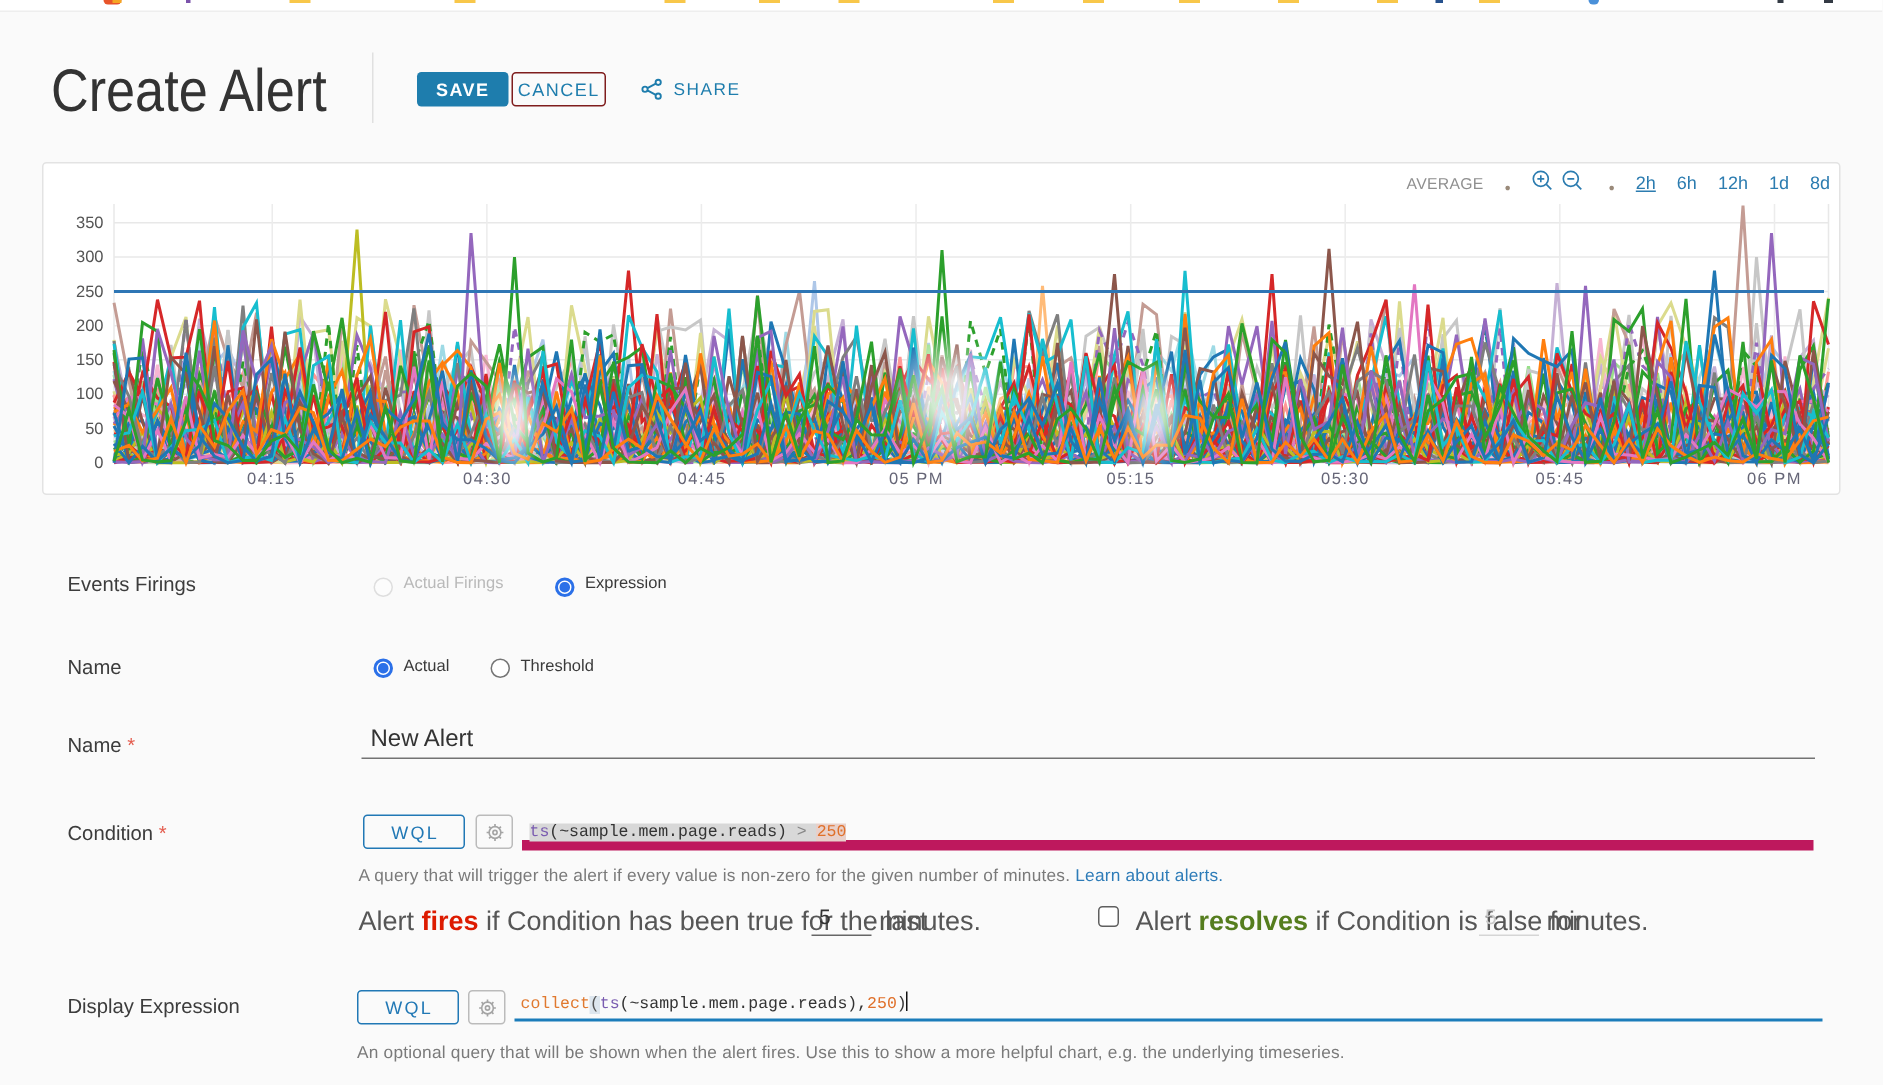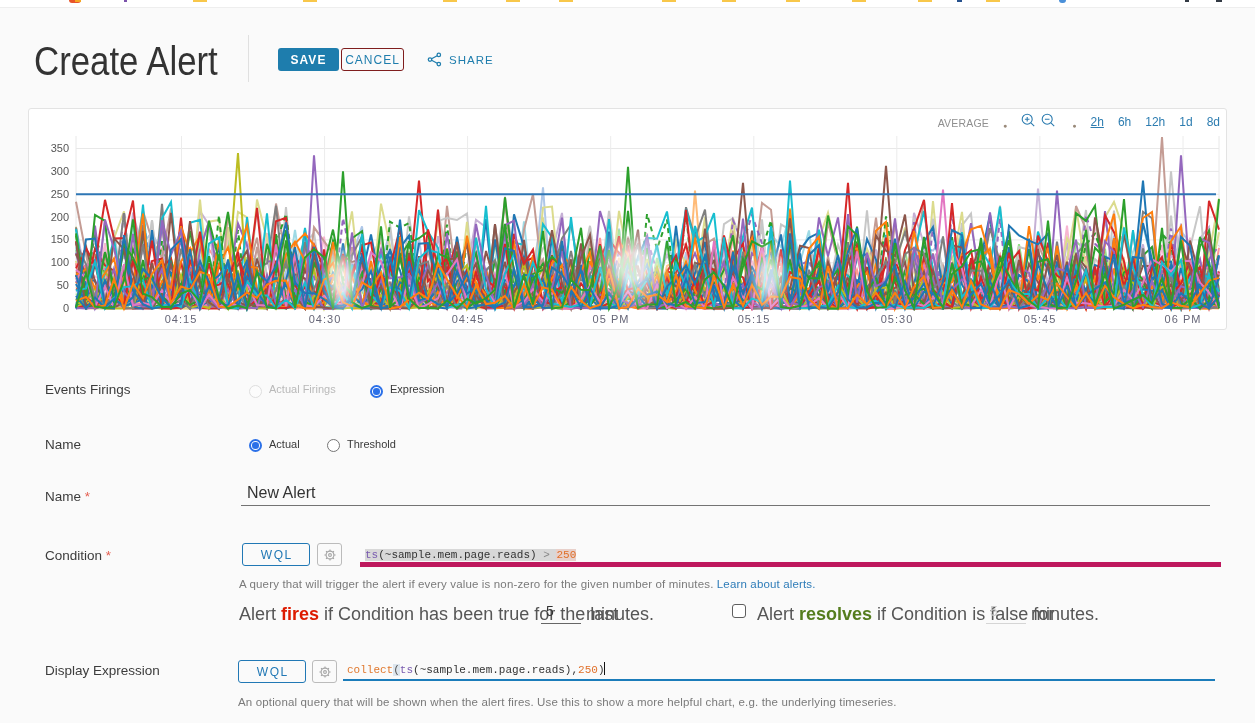--- a/index.html
+++ b/index.html
@@ -201,21 +201,21 @@
 <div class="abs wql" style="left:242px;top:543px">WQL</div>
 <div class="abs gear" style="left:317px;top:543px">
     <svg width="14" height="14" viewBox="0 0 14 14">
       <g stroke="#a5a5a5" fill="none" stroke-width="1.1">
         <circle cx="7" cy="7" r="3.9"></circle>
         <circle cx="7" cy="7" r="1.4"></circle>
         <path d="M7 3.1V1.4M7 12.6v-1.7M10.9 7h1.7M1.4 7h1.7M9.76 4.24l1.2-1.2M3.04 10.96l1.2-1.2M9.76 9.76l1.2 1.2M3.04 3.04l1.2 1.2"></path>
       </g>
     </svg>
   </div>
-<div class="abs mono" style="left:360px;top:544px;width:861px;height:23px;border-bottom:5px solid #be185d;line-height:22px;padding-left:5px"><span style="background:#d8d8d8;color:#333"><span style="color:#7a5cb0">ts</span>(~sample.mem.page.reads) <span style="color:#888">&gt;</span> </span><span style="background:#e8d0ca;color:#e0702a">250</span></div>
+<div class="abs mono" style="left:348px;top:544px;width:861px;height:23px;border-bottom:7px solid #be185d;line-height:22px;padding-left:5px"><span style="background:#d8d8d8;color:#333"><span style="color:#7a5cb0">ts</span>(~sample.mem.page.reads) <span style="color:#888">&gt;</span> </span><span style="background:#e8d0ca;color:#e0702a">250</span></div>
 <div class="abs help" style="left:239px;top:578px">A query that will trigger the alert if every value is non-zero for the given number of minutes. <a>Learn about alerts.</a></div>
 <div class="abs ftxt" style="left:239px;top:604px">Alert <b style="color:#dd1b00">fires</b> if Condition has been true for the last</div>
 <div class="abs" style="left:541px;top:603px;width:40px;height:21px;border-bottom:1px solid #666;font-size:14px;color:#333;padding-left:5px">5</div>
 <div class="abs ftxt" style="left:586px;top:604px">minutes.</div>
 <div class="abs" style="left:732px;top:604px;width:13.5px;height:13.5px;border:1.4px solid #5f5f5f;border-radius:3px;background:#fff"></div>
 <div class="abs ftxt" style="left:757px;top:604px">Alert <b style="color:#557d1e">resolves</b> if Condition is false for</div>
 <div class="abs" style="left:986px;top:603px;width:40px;height:21px;border-bottom:1px solid #d5d5d5;font-size:14px;color:#c9c9c9;padding-left:4px">5</div>
 <div class="abs ftxt" style="left:1031px;top:604px">minutes.</div>
 
 <div class="abs lbl" style="left:45px;top:663px">Display Expression</div>

